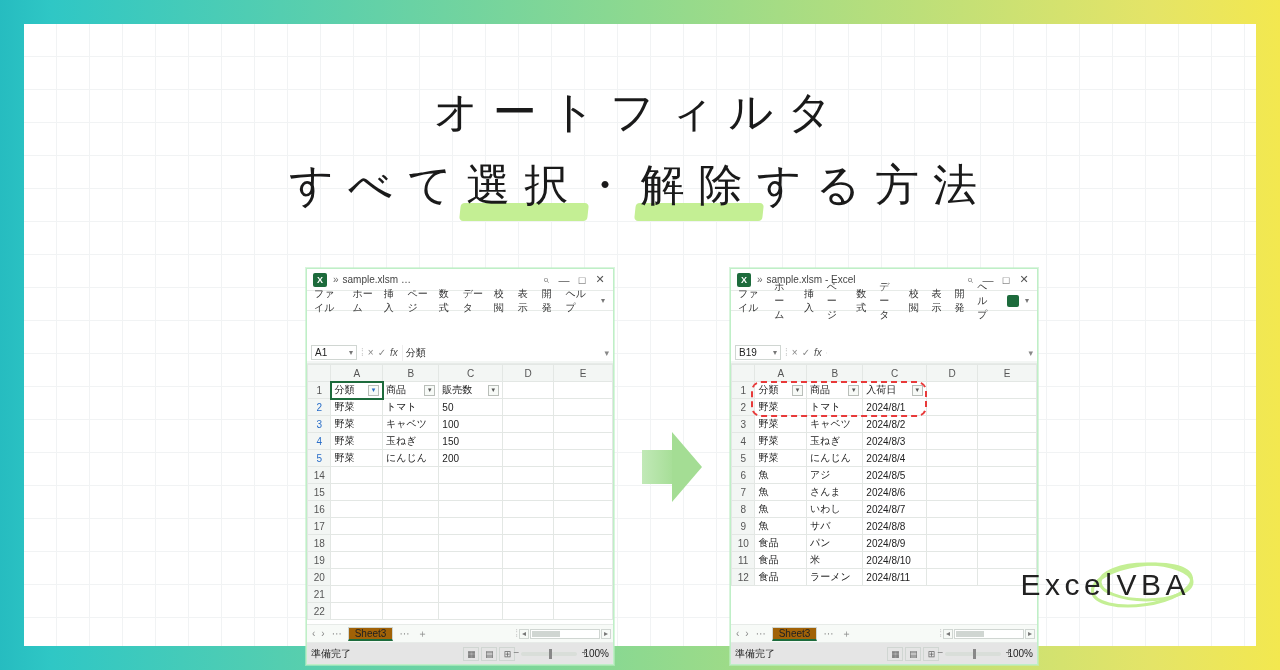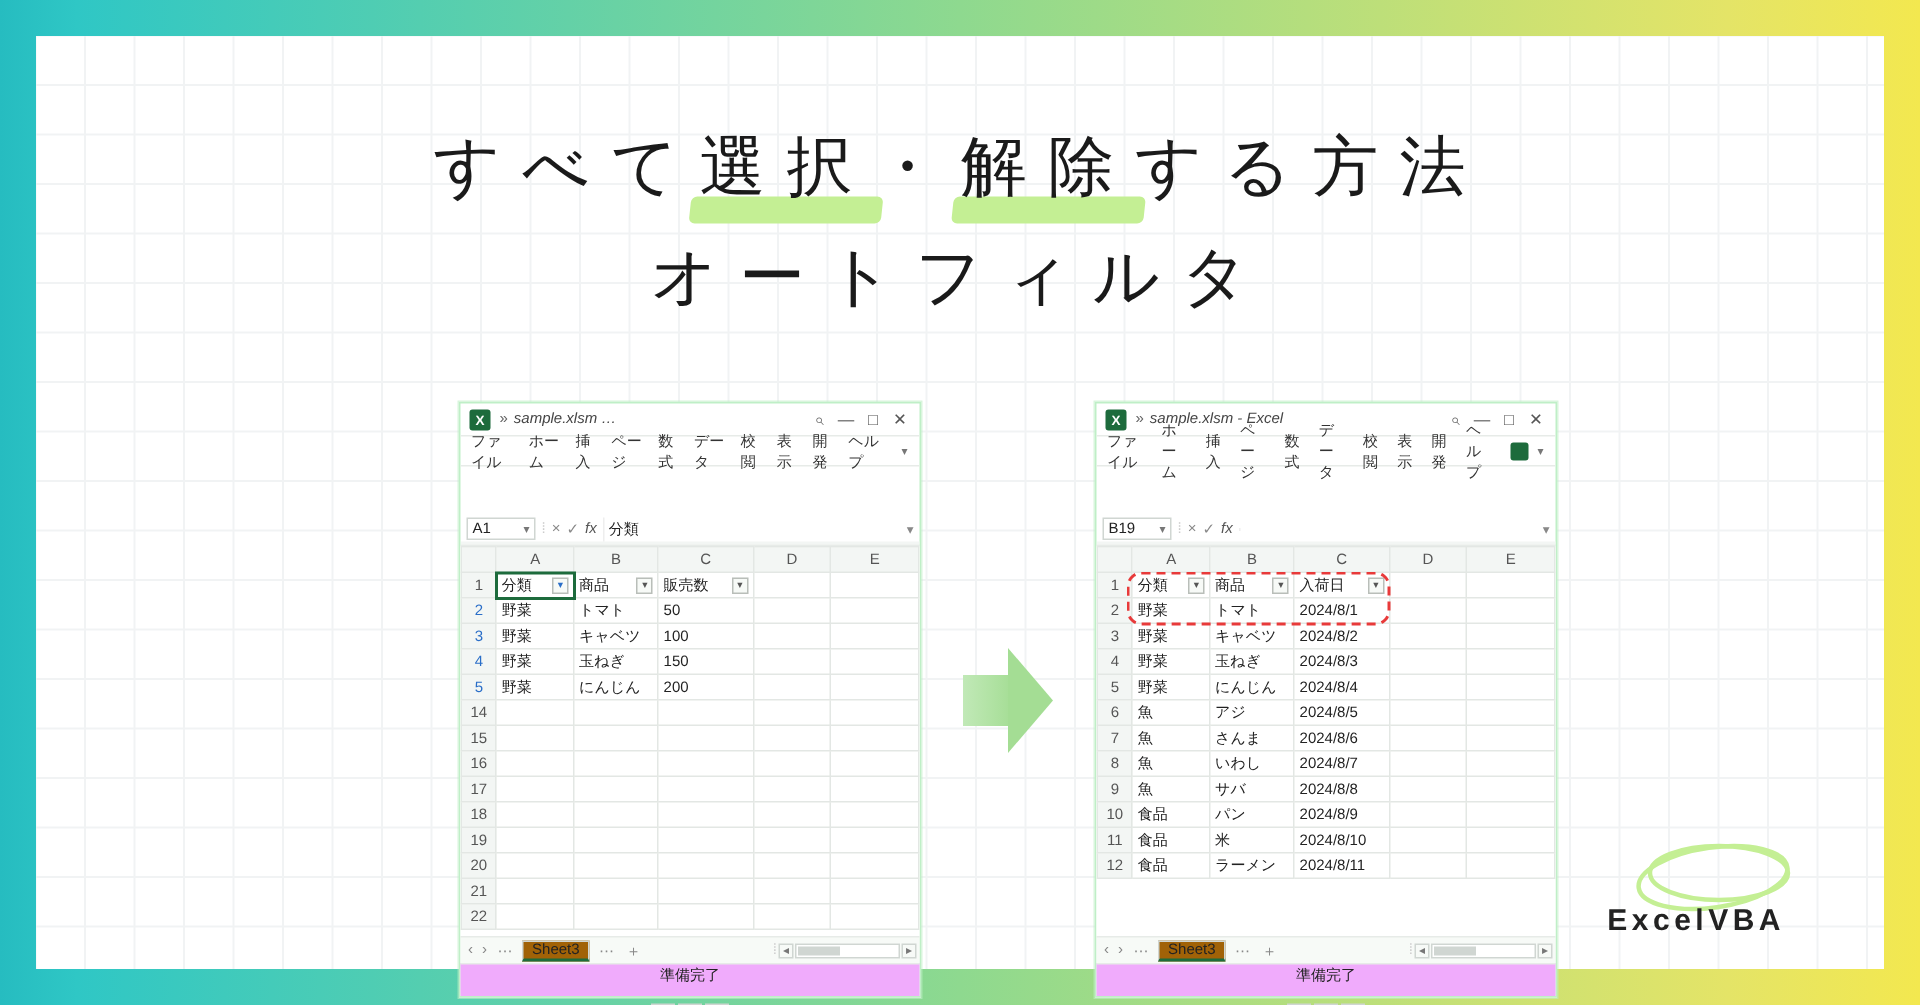--- a/index.html
+++ b/index.html
@@ -55,21 +55,21 @@
   }
   .xw-title {
     display: flex; align-items: center; height: 22px; padding: 0 6px;
     border-bottom: 1px solid #e7ebe8; gap: 4px;
   }
   .xw-title .xicon {
     width: 14px; height: 14px; display: inline-flex; align-items: center; justify-content: center;
     background: #1d6b3c; color: #fff; font-size: 9px; font-weight: bold; border-radius: 2px;
   }
   .xw-title .chev { color: #666; font-size: 10px; margin-left: 2px; }
-  .xw-title .tname { color: #444; font-size: 10px; font-style: italic; }
+  .xw-title .tname { color: #444; font-size: 10px; }
   .xw-title .spacer { flex: 1; }
   .xw-title .wbtn { width: 14px; text-align: center; color: #555; font-size: 11px; }
   .xw-title .wbtn.search { color: #666; transform: scaleX(-1); display:inline-block;}
   .ribbon-tabs {
     display: flex; height: 20px; align-items: center; border-bottom: 1px solid #e7ebe8;
     padding-left: 3px; gap: 2px; font-size: 10px;
   }
   .ribbon-tabs span { padding: 0 4px; color: #333; }
   .ribbon-tabs .more { margin-left: auto; padding-right: 4px; color: #666; display:flex; align-items:center; gap:2px;}
   .ribbon-tabs .greensq { width: 12px; height: 12px; background: #1d6b3c; border-radius: 2px; display:inline-block; }
@@ -107,62 +107,61 @@
   }
   .filter-btn.active { color:#2a6ec8; }
   .num-r { text-align: right; }
   .date-r { text-align: right; }
   .red-dash {
     position: absolute; border: 2px dashed #e83a3a; border-radius: 10px;
     top: 17px; left: 20px; width: 176px; height: 36px; pointer-events:none;
   }
   .select-cell-border { outline: 2px solid #1d6b3c; outline-offset:-1px; }
   .status-bar {
-    height: 22px; border-top: 1px solid #e7ebe8; background:#f0abfc;
+    height: 22px; border-top: 1px solid #e7ebe8; background:#e5e5e5;
     display:flex; align-items:center; font-size:10px; padding: 0 4px; gap:6px;
     position: relative;
-    flex-direction: column;
   }
   .status-bar .vmodes { display:flex; gap:2px; }
   .vmode { width:16px; height:14px; border:1px solid #d0d6d2; display:inline-flex; align-items:center; justify-content:center; font-size:9px; color:#666;}
   .zoom-slider { flex:0 0 56px; height:4px; background:#d9ded9; position:relative; border-radius:2px;}
   .zoom-slider .dash { position:absolute; left:-8px; top:-5px; color:#777;}
   .zoom-slider .plus { position:absolute; right:-10px; top:-5px; color:#777;}
   .zoom-slider .knob { position:absolute; left:50%; top:-3px; width:3px; height:10px; background:#888;}
   .tab-bar {
     height: 18px; border-top: 1px solid #e7ebe8; display:flex; align-items:center;
     font-size:10px; background:#f7faf7; padding: 0 2px;
   }
   .tab-bar .nav { color:#888; padding: 0 3px; }
   .tab-bar .tab { border:1px solid #d0d6d2; border-bottom:2px solid #1d6b3c; background:#a16207; padding:0 6px; margin:0 2px;}
   .tab-bar .dots { color:#888; padding:0 4px;}
   .tab-bar .plus { color:#888; padding:0 4px;}
   .tab-bar .hscroll { flex:1; display:flex; align-items:center; justify-content:flex-end; gap:1px;}
   .hscroll .tr { width:10px; height:10px; border:1px solid #d0d6d2; display:inline-flex; align-items:center; justify-content:center; font-size:8px; color:#777;}
   .hscroll .track { width:70px; height:10px; border:1px solid #d0d6d2; background:#fff; position:relative;}
   .hscroll .thumb { position:absolute; left:1px; top:1px; bottom:1px; width:28px; background:#d0d6d2;}
   .brand {
-    position:absolute; right: 66px; bottom: 20px;
-    font-size: 20px; letter-spacing: 0.15em; color:#222; font-weight: 700;
+    position:absolute; right: 66px; bottom: 44px;
+    font-size: 30px; letter-spacing: 0.15em; color:#222; font-weight: 400;
   }
   .scribble {
     position:absolute; right: 60px; bottom: 30px; width: 240px; height: 64px;
   }
   .scribble svg { width:100%; height:100%; }
 </style>
 </head>
 <body>
 
 <div class="page">
 
   <div class="title-wrap">
+    <div class="title-line">オートフィルタ</div>
     <div class="title-line">
       <span>すべて</span><span class="hl-wrap"><span class="hl-mark"></span><span class="hl-text">選択</span></span><span>・</span><span class="hl-wrap"><span class="hl-mark"></span><span class="hl-text">解除</span></span><span>する方法</span>
     </div>
-    <div class="title-line">オートフィルタ</div>
   </div>
 
   <div class="excels">
     <div class="excel-window" id="win-left">
         <div class="xw-title">
           <span class="xicon">X</span>
           <span class="chev">»</span>
           <span class="tname">sample.xlsm …</span>
           <span class="spacer"></span>
           <span class="wbtn search">⌕</span>

